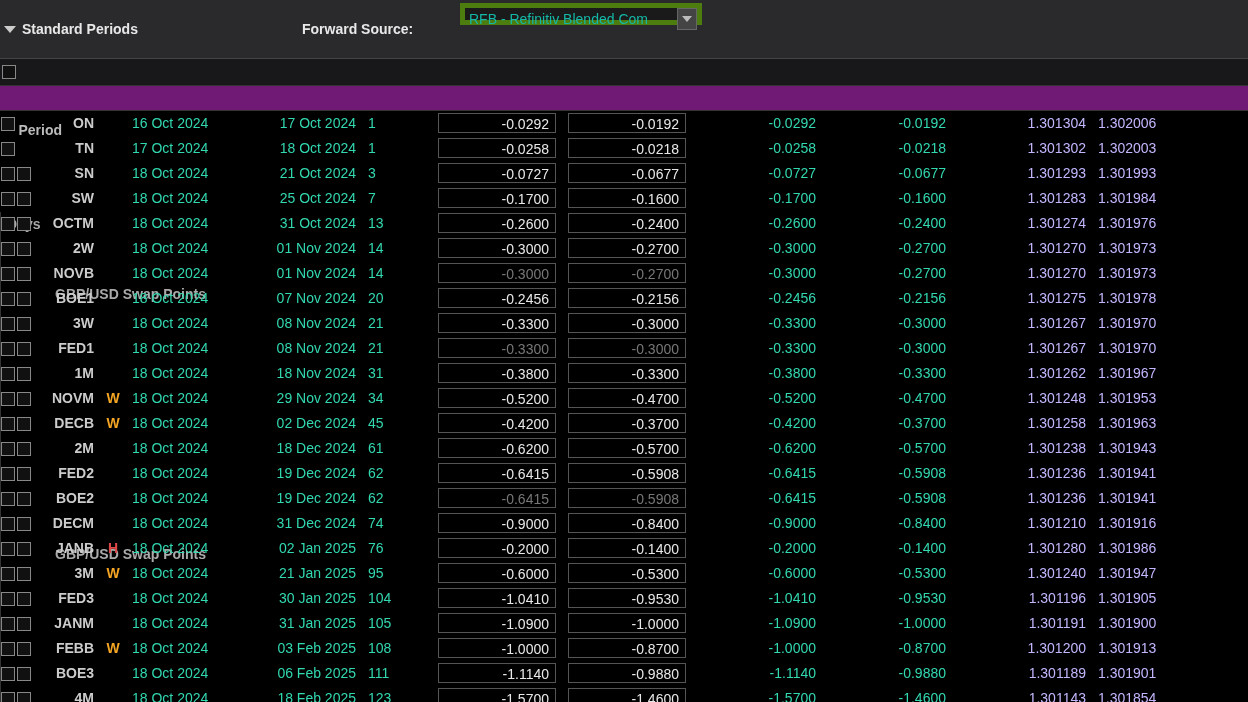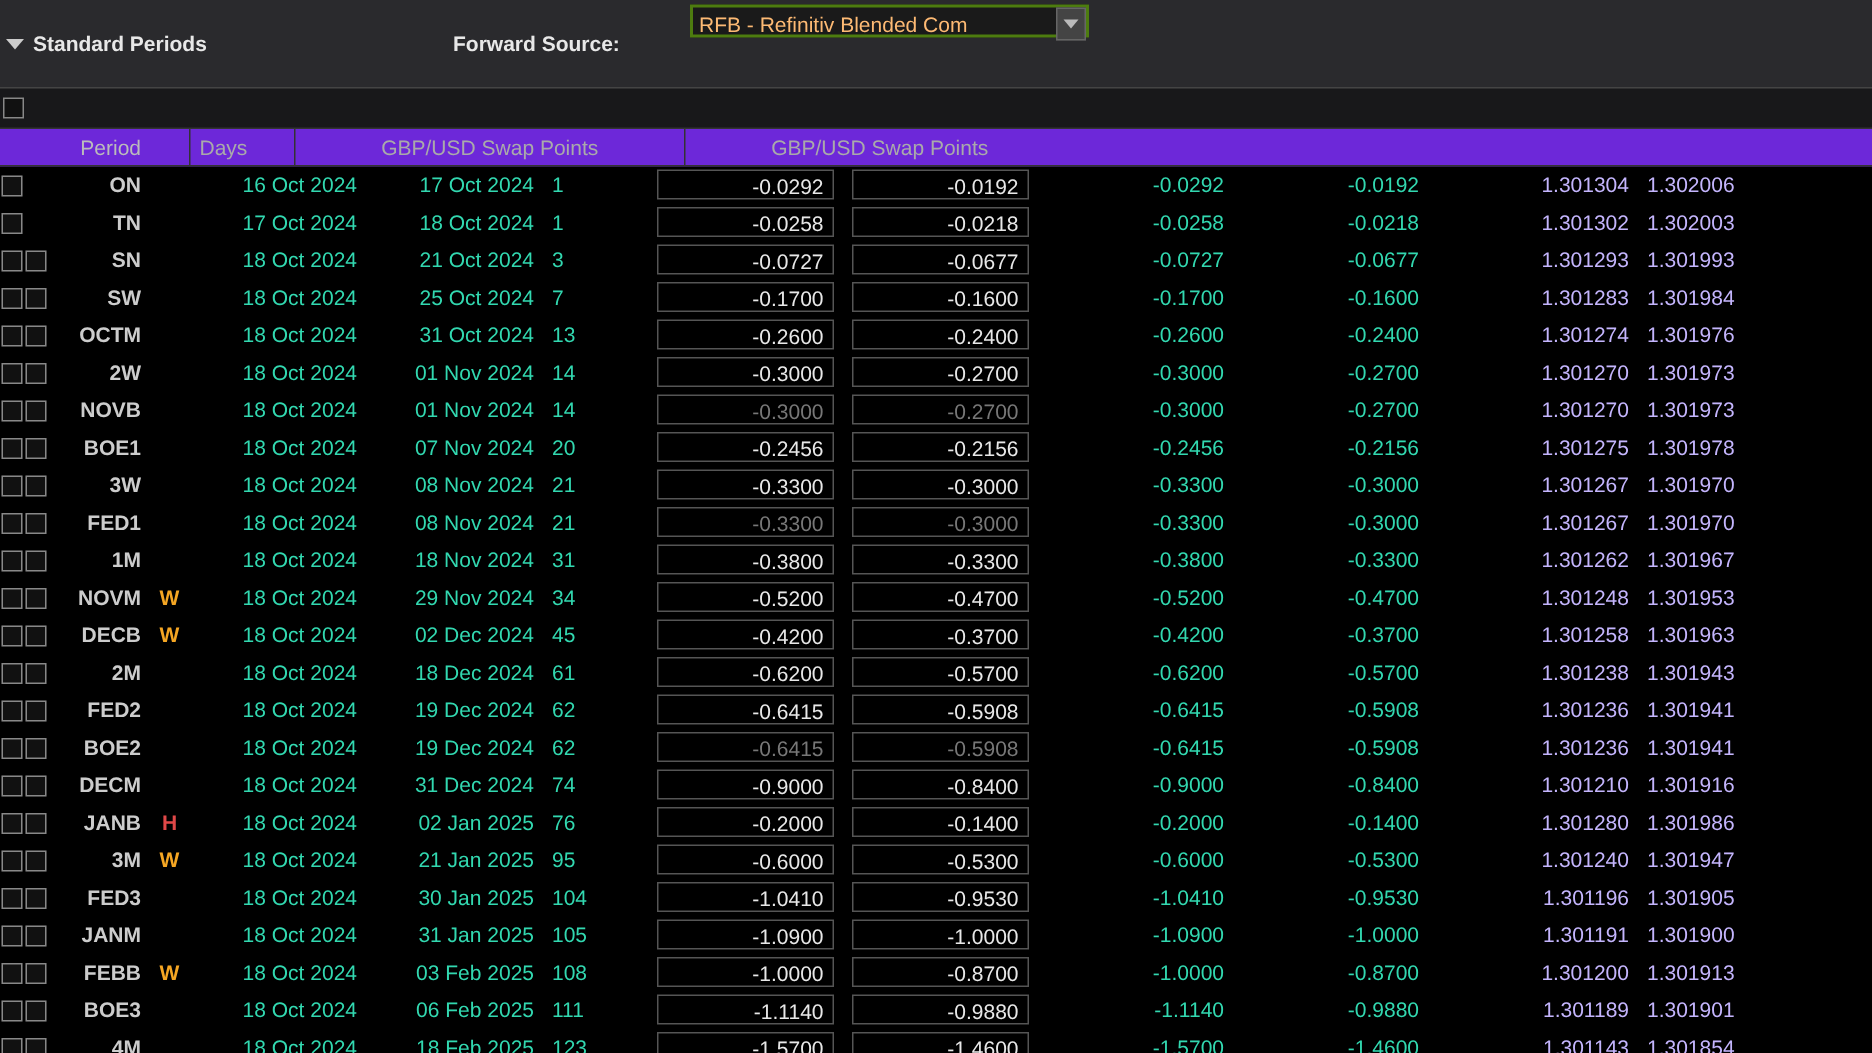--- a/index.html
+++ b/index.html
@@ -9,41 +9,41 @@
   }
   .topbar{
     background:#2a2a2d;height:28px;line-height:28px;
     display:flex;align-items:center;padding:15px 4px;
     border-bottom:1px solid #444;position:relative;
   }
   .tri{display:inline-block;width:0;height:0;border-left:6px solid transparent;border-right:6px solid transparent;border-top:7px solid #ccc;margin-right:6px;vertical-align:middle}
   .sect-title{font-weight:bold;color:#e8e8e8}
   .fwd-label{position:absolute;left:302px;font-weight:bold;color:#e8e8e8}
   .dropdown{
-    position:absolute;left:460px;top:3px;height:22px;width:266px;
-    background:#1a1a1a;border:2px solid #4d7c0f;padding:0 4px;line-height:22px;
-    color:#fdba74;box-sizing:border-box;
+    position:absolute;left:460px;top:3px;height:22px;width:242px;
+    background:#1a1a1a;border:5px solid #4d7c0f;padding:0 4px;line-height:22px;
+    color:#14b8a6;box-sizing:border-box;
   }
   .dropdown .dd-btn{
     position:absolute;right:0;top:0;width:18px;height:20px;background:#444;
     display:flex;align-items:center;justify-content:center;border:1px solid #666;
   }
   .dd-tri{width:0;height:0;border-left:5px solid transparent;border-right:5px solid transparent;border-top:6px solid #bbb}
   .subbar{background:#18181a;height:26px;border-bottom:1px solid #333;padding-left:2px;display:flex;align-items:center}
   .chk{width:12px;height:12px;border:1px solid #888;background:#111;display:inline-block;flex:0 0 12px}
   .hdr{
-    display:flex;height:24px;line-height:24px;font-weight:normal;color:#aaa;
-    background:#6d28d9;border-bottom:1px solid #333;
+    display:flex;height:24px;line-height:24px;font-weight:bold;color:#aaa;
+    background:#701a75;border-bottom:1px solid #333;flex-direction:column;
   }
   .col{box-sizing:border-box;padding:0 6px;overflow:hidden;white-space:nowrap}
   .c-chk1{width:16px;flex:0 0 16px;padding:0;display:flex;align-items:center;justify-content:center}
   .c-chk2{width:16px;flex:0 0 16px;padding:0;display:flex;align-items:center;justify-content:center}
   .c-period{width:68px;flex:0 0 68px;text-align:right}
   .c-flag{width:26px;flex:0 0 26px;text-align:center;padding:0}
-  .c-d1{width:118px;flex:0 0 118px;text-align:right}
+  .c-d1{width:118px;flex:0 0 118px;}
   .c-d2{width:118px;flex:0 0 118px;text-align:right}
   .c-days{width:70px;flex:0 0 70px;}
   .c-s1bid{width:130px;flex:0 0 130px;text-align:right}
   .c-s1ask{width:130px;flex:0 0 130px;text-align:right}
   .c-s2bid{width:130px;flex:0 0 130px;text-align:right}
   .c-s2ask{width:130px;flex:0 0 130px;text-align:right}
   .c-obid{width:140px;flex:0 0 140px;text-align:right}
   .c-oask{width:140px;flex:0 0 140px;text-align:left}
   #rows{}
   .row{display:flex;height:25px;line-height:25px}

